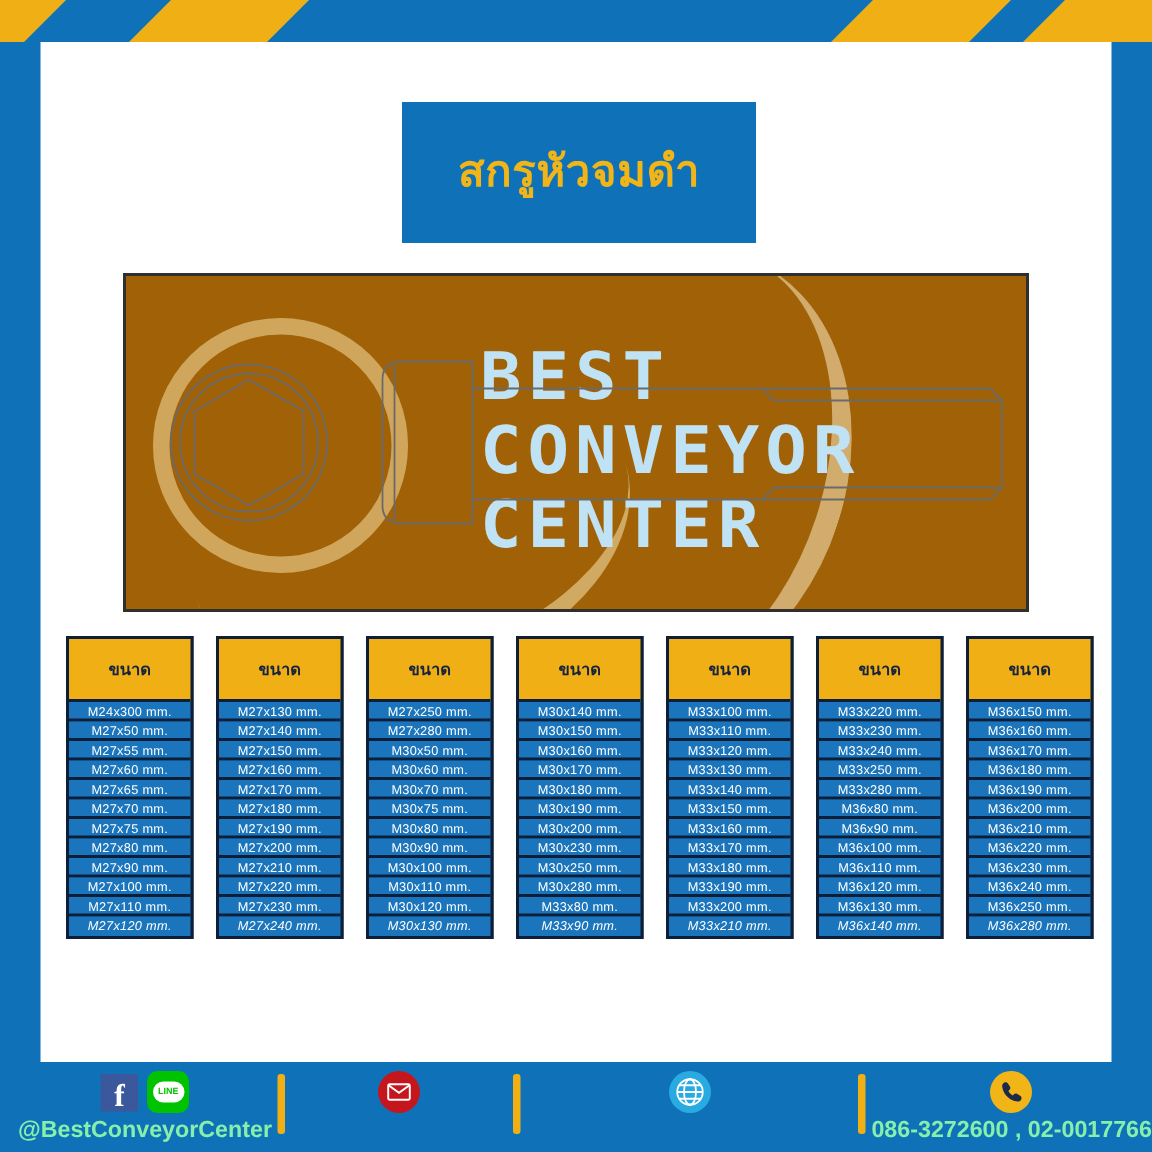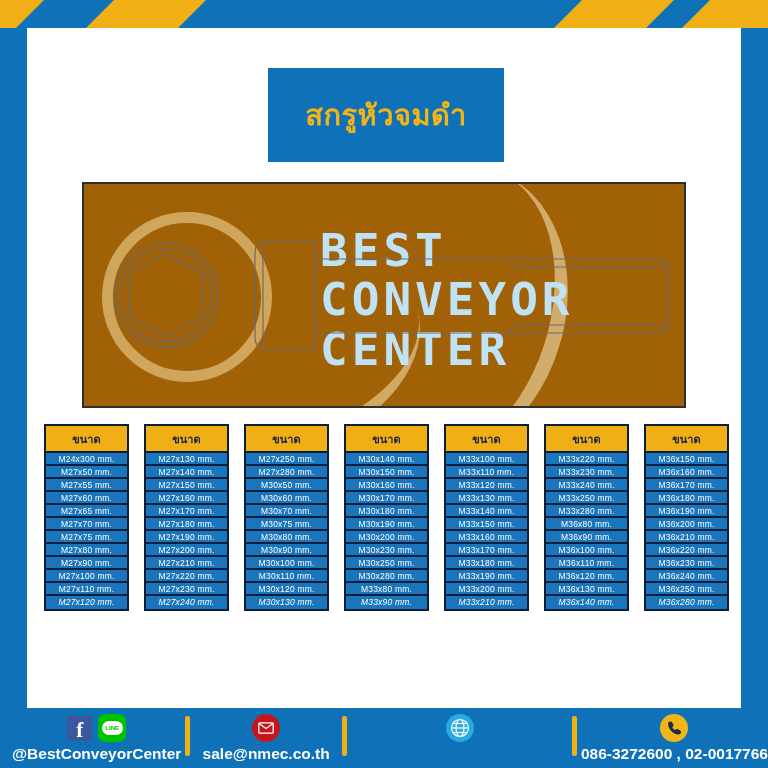--- a/index.html
+++ b/index.html
@@ -41,37 +41,37 @@
     font-family:"DejaVu Sans Mono", monospace; font-weight:bold; font-size:46px;
     letter-spacing:4px; color:#bfe3f5; transform:scaleY(0.95);
   }
   .drawing-svg { position:absolute; left:0; top:0; }
 
   
   .tables { position:absolute; left:44px; top:424px; display:flex; gap:15px; z-index:3; }
   .size-col { width:85px; border:2px solid #0d1f38; background:#0d1f38; }
   .size-col .hd {
     background:#efaf15; color:#16233f; font-weight:bold; font-size:11px;
-    height:27px; display:flex; align-items:center; justify-content:center;
+    height:42px; display:flex; align-items:center; justify-content:center;
     border-bottom:2px solid #0d1f38;
   }
   .size-col .cell {
     background:#1b75bc; color:#ffffff; font-size:8.5px; letter-spacing:0.2px;
     height:13px; line-height:13px; text-align:center; border-bottom:2px solid #0d1f38;
   }
   .size-col .cell:last-child { border-bottom:none;font-style:italic; }
 
   
   .footer {
     position:absolute; left:0; bottom:0; width:768px; height:60px; background:#0f72b9;
     display:flex; align-items:stretch; z-index:6; padding-left:12px;
   }
   .fgroup { display:flex; flex-direction:column; align-items:center; justify-content:flex-start; padding-top:4px; }
   .fgroup .icons { display:flex; align-items:center; gap:6px; height:32px; }
-  .fgroup .flabel { color:#ffffff; font-weight:bold; font-size:15.5px; line-height:20px; white-space:nowrap; }
+  .fgroup .flabel { color:#86efac; font-weight:bold; font-size:15.5px; line-height:20px; white-space:nowrap; }
   .g1 { width:172px; }
   .g2 { width:150px; }
   .g3 { width:226px; }
   .g4 { flex:1; }
   .fdivider { width:5px; height:40px; background:#efaf15; border-radius:2px; margin:8px 4px 0 4px; }
 
   .fb-icon { width:25px; height:25px; background:#3a589b; display:flex; align-items:flex-end; justify-content:center; }
   .fb-icon span { color:#fff; font-weight:bold; font-size:21px; line-height:22px; font-family:"Liberation Serif", serif; }
   .line-icon { width:28px; height:28px; background:#00c300; border-radius:7px; display:flex; align-items:center; justify-content:center; }
   .line-bubble { width:21px; height:14px; background:#ffffff; border-radius:7px; display:flex; align-items:center; justify-content:center; }
@@ -268,21 +268,20 @@
   <div class="fdivider"></div>
   <div class="fgroup g2">
     <div class="icons">
       <div class="round-icon mail-icon">
         <svg width="16" height="12" viewBox="0 0 16 12" fill="none" stroke="#ffffff" stroke-width="1.3">
           <rect x="0.8" y="0.8" width="14.4" height="10.4" rx="1"></rect>
           <path d="M1 1.5 L8 6.5 L15 1.5"></path>
         </svg>
       </div>
     </div>
-    <div class="flabel">sale@nmec.co.th</div>
   </div>
   <div class="fdivider"></div>
   <div class="fgroup g3">
     <div class="icons">
       <div class="round-icon globe-icon">
         <svg width="22" height="22" viewBox="0 0 22 22" fill="none" stroke="#ffffff" stroke-width="1.2">
           <circle cx="11" cy="11" r="8.5"></circle>
           <ellipse cx="11" cy="11" rx="4" ry="8.5"></ellipse>
           <line x1="2.5" y1="11" x2="19.5" y2="11"></line>
           <line x1="3.8" y1="6.5" x2="18.2" y2="6.5"></line>

